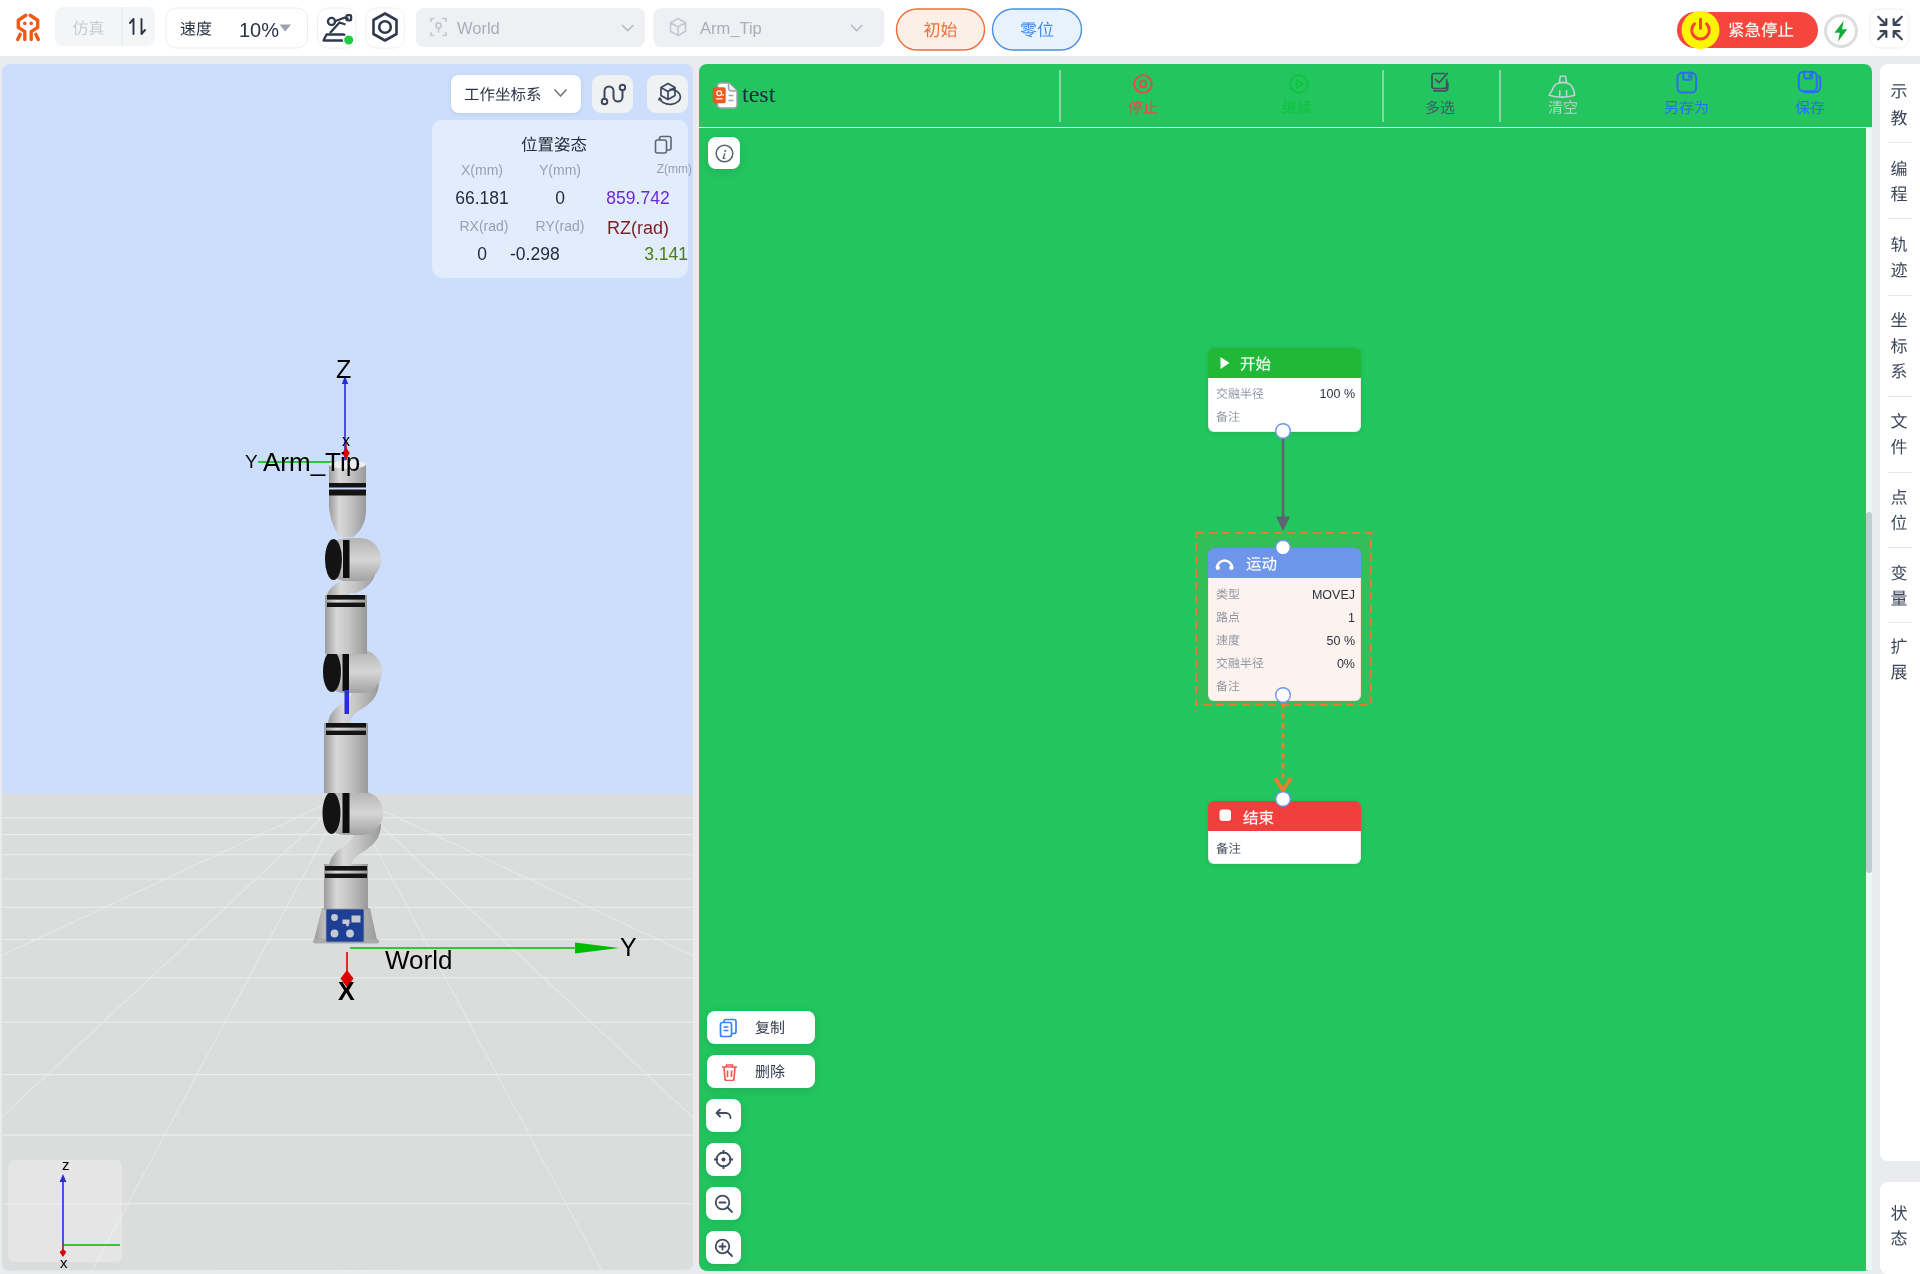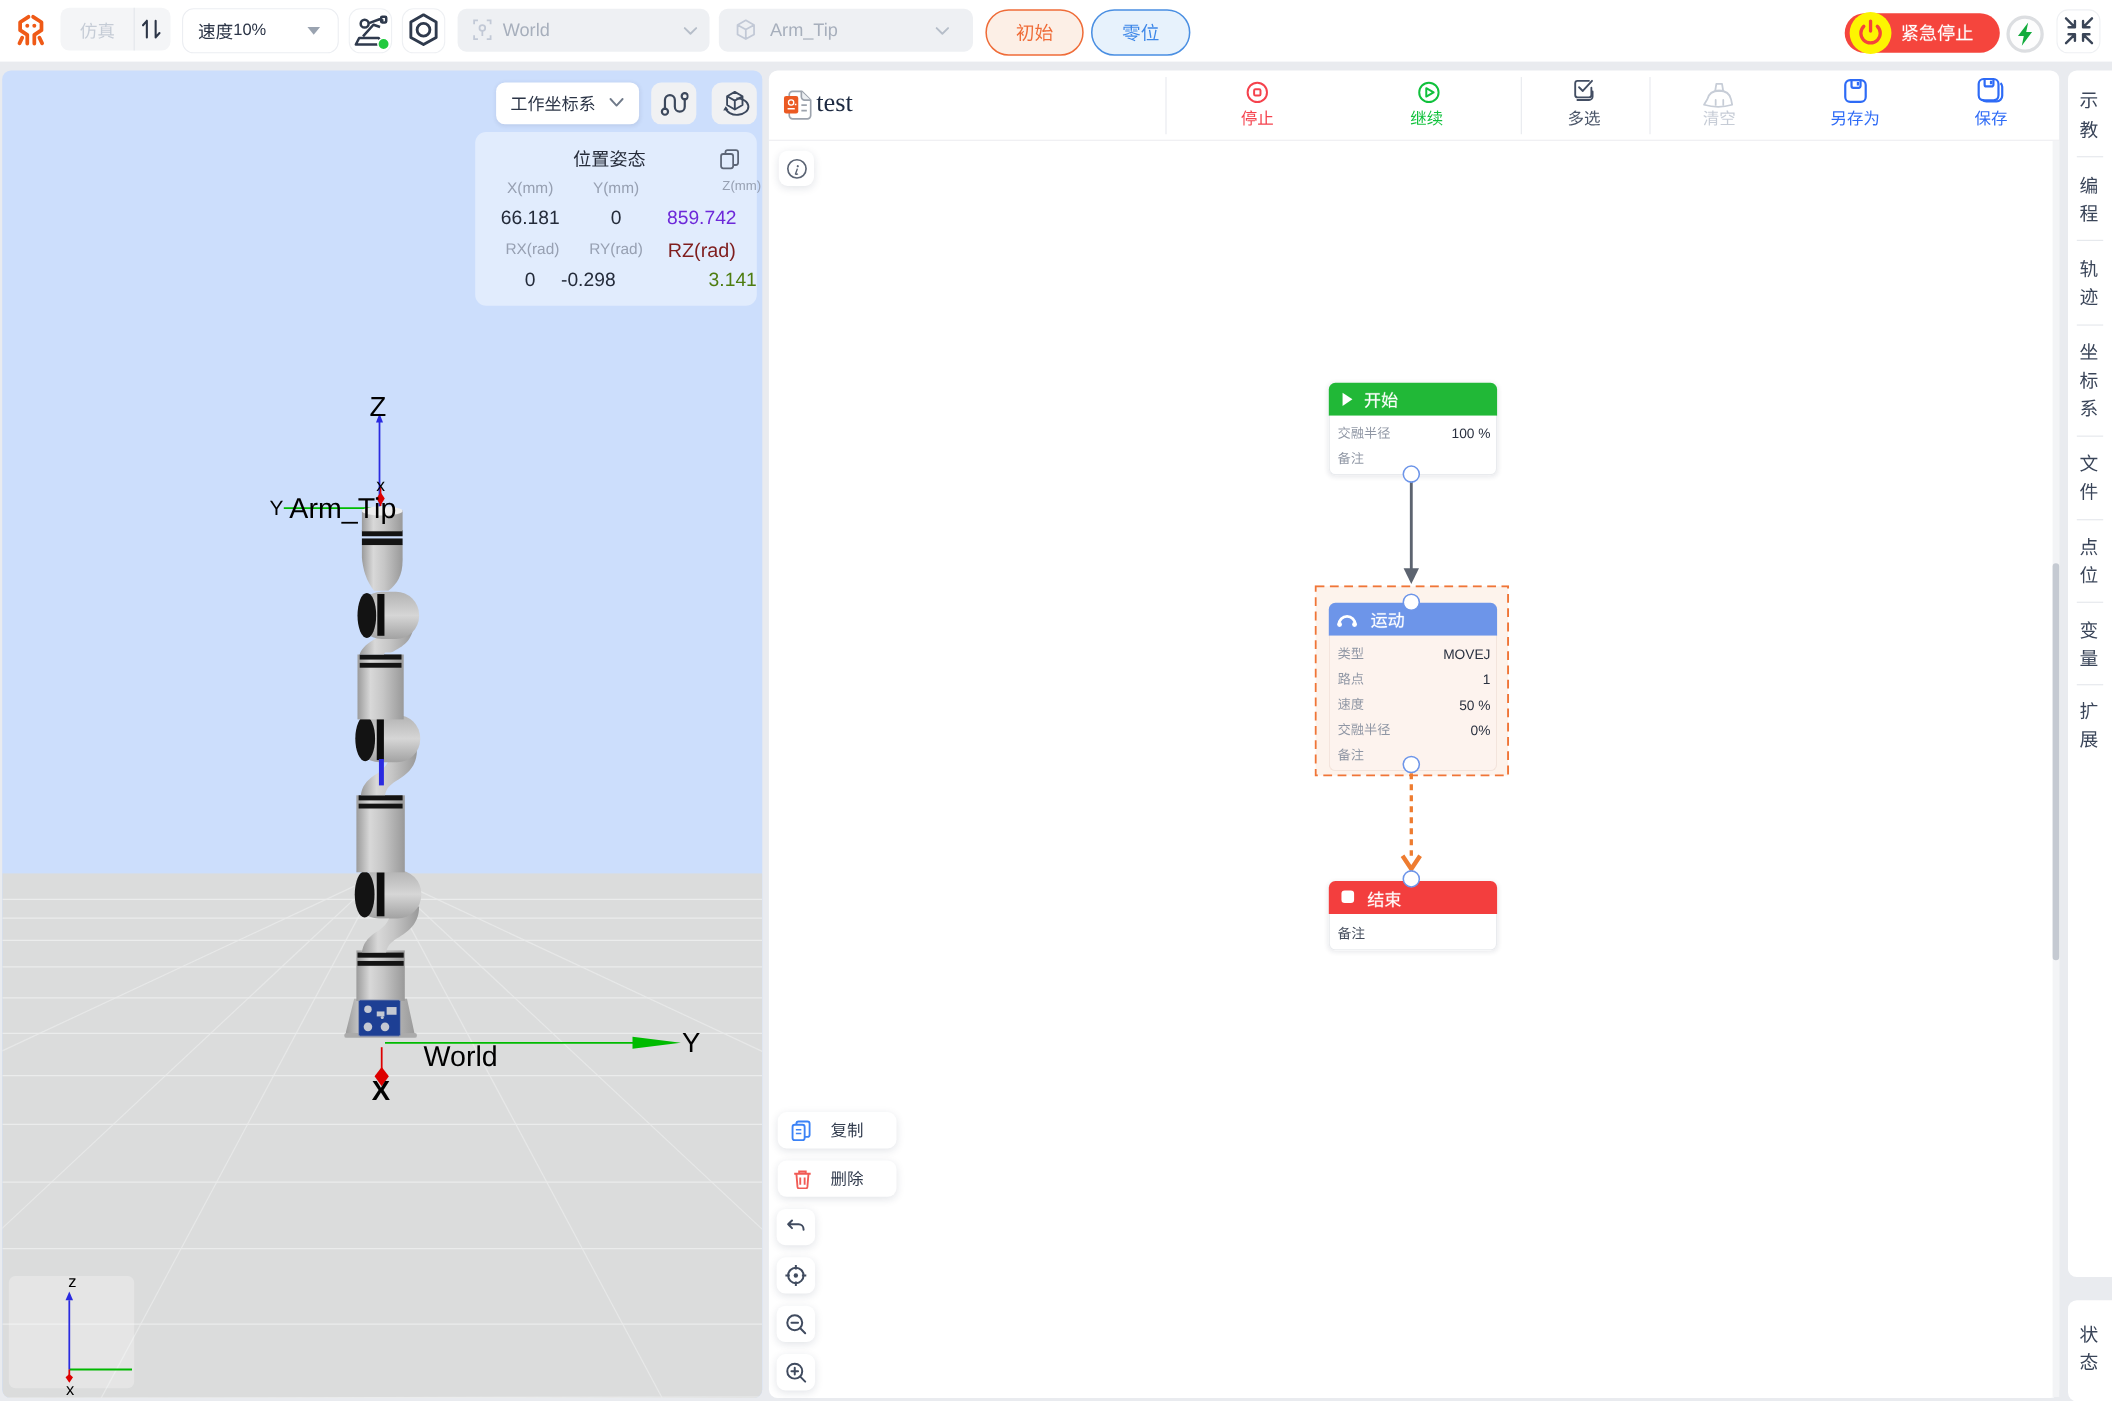--- a/index.html
+++ b/index.html
@@ -2,21 +2,21 @@
 <html><head><meta charset="utf-8"><style>
 *{margin:0;padding:0;box-sizing:border-box}
 html,body{width:1920px;height:1274px;overflow:hidden;background:#e9ebef;
   font-family:"Liberation Sans",sans-serif;position:relative}
 .abs{position:absolute}
 #cjk{position:absolute;left:0;top:0;z-index:60;pointer-events:none}
 #header{position:absolute;left:0;top:0;width:1920px;height:56px;background:#fff;z-index:5}
 #viewport{position:absolute;left:2px;top:64px;width:691px;height:1207px;border-radius:8px;
   overflow:hidden;background:#ccdefc;z-index:4}
 #flow{position:absolute;left:699px;top:64px;width:1173px;height:1207px;border-radius:8px;
-  background:#ffffff;z-index:4}
+  background:#22c55e;z-index:4}
 #sidebar{position:absolute;left:1880px;top:64px;width:40px;height:1097px;background:#fff;
   border-radius:8px 0 0 8px;z-index:4}
 #statusisl{position:absolute;left:1880px;top:1182px;width:40px;height:92px;background:#fff;
   border-radius:8px 0 0 8px;z-index:4}
 .sdiv{position:absolute;left:8px;width:24px;height:1px;background:#e4e7ec}
 .vbtn{position:absolute;background:#fff;border-radius:8px;box-shadow:0 1px 4px rgba(30,40,80,.10)}
 .node{position:absolute;width:153px;border-radius:6px;box-shadow:0 1px 5px rgba(20,30,60,.10)}
 .nhead{height:30px;border-radius:6px 6px 0 0}
 .nbody{background:#fff;border:1px solid #e9ebee;border-top:none;border-radius:0 0 6px 6px}
 .nval{position:absolute;right:8px;font-size:12.5px;color:#2a3140;text-align:right}
@@ -88,21 +88,21 @@
     <path d="M1843.8 20.5 L1834.5 32.8 L1839.8 32.8 L1838 41.5 L1847.3 29.2 L1842 29.2 Z" fill="#12ab3c"></path>
 
     <rect x="1870" y="9" width="39" height="39" rx="10" fill="#fff" stroke="#eef0f3"></rect>
     <g stroke="#3a4557" stroke-width="2.2" fill="none" stroke-linecap="round" stroke-linejoin="round">
       <path d="M1878.2 16.7 L1886.3 24.8 M1886.3 19 v5.8 h-5.8"></path>
       <path d="M1901.8 16.7 L1893.7 24.8 M1893.7 19 v5.8 h5.8"></path>
       <path d="M1878.2 39.3 L1886.3 31.2 M1886.3 37 v-5.8 h-5.8"></path>
       <path d="M1901.8 39.3 L1893.7 31.2 M1893.7 37 v-5.8 h5.8"></path>
     </g>
   </svg>
-  <div class="abs" style="left:212px;top:18.5px;font-size:15px;color:#2b3446">10%</div>
+  <div class="abs" style="left:239px;top:18.5px;font-size:20px;color:#2b3446">10%</div>
   <div class="abs" style="left:457px;top:19px;font-size:16.5px;color:#a7afbc">World</div>
   <div class="abs" style="left:700px;top:19px;font-size:16.5px;color:#a7afbc">Arm_Tip</div>
 </div>
 
 <div id="viewport">
   <svg class="abs" style="left:0;top:0" width="691" height="1207" viewBox="0 0 691 1207">
     <defs>
       <linearGradient id="rg" x1="0" y1="0" x2="1" y2="0">
         <stop offset="0" stop-color="#9b9b9b"></stop>
           <stop offset="0.28" stop-color="#d8d8d8"></stop>

